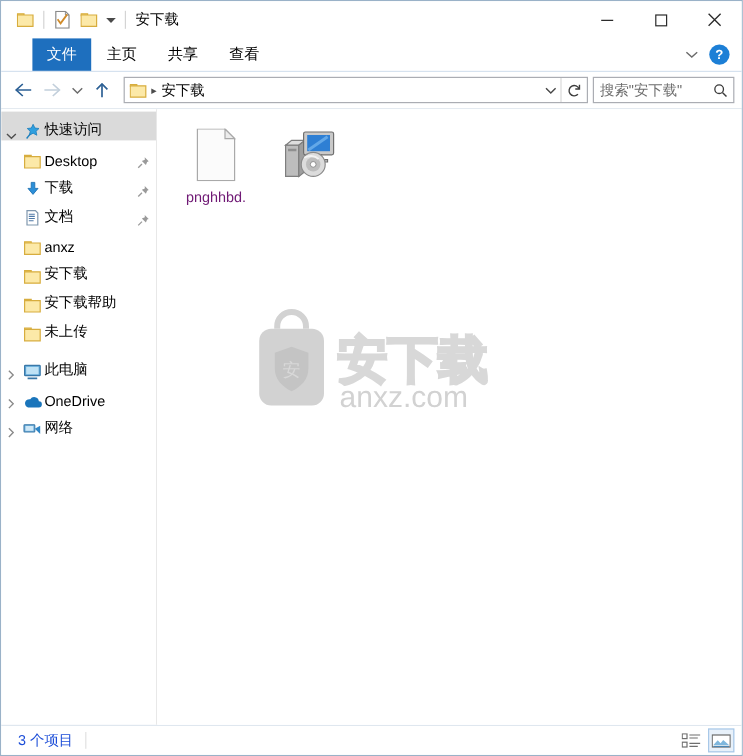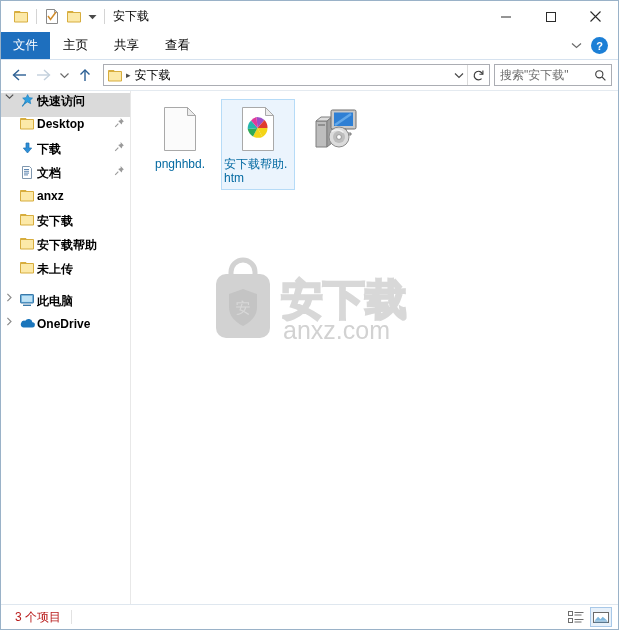--- a/index.html
+++ b/index.html
@@ -93,20 +93,21 @@
     flex: 0 0 auto;
     background: #ffffff;
     display: flex;
     align-items: stretch;
     position: relative;
     border-bottom: 1px solid #d6e2ef;
   }
   .tabs {
     display: flex;
     align-items: stretch;
+    margin-left: 26px;
   }
   .tab {
     padding: 0 13px;
     display: flex;
     align-items: center;
     font-size: 12.5px;
     color: #000;
     white-space: nowrap;
   }
   .tab.file {
@@ -246,25 +247,24 @@
     flex: 0 0 130px;
     background: #ffffff;
     border-right: 1px solid #e8e8e8;
     padding-top: 2px;
     box-sizing: border-box;
     overflow: hidden;
   }
   .nav-row {
     height: 24px;
     display: flex;
-    align-items: flex-start;
+    align-items: flex-end;
     position: relative;
     box-sizing: border-box;
     padding-right: 4px;
-    font-weight: bold;
   }
   .nav-row.selected { background: #dadada; }
   .nav-chev {
     width: 16px;
     flex: 0 0 16px;
     display: flex;
     align-items: center;
     justify-content: center;
     color: #6d6d6d;
     font-size: 9px;
@@ -326,21 +326,22 @@
   .file-ico {
     height: 50px;
     display: flex;
     align-items: center;
     justify-content: center;
     margin-bottom: 3px;
   }
   .file-label {
     font-size: 12px;
     line-height: 14px;
-    color: #0369a1;
+    color: #701a75;
+    text-align: center;
     word-break: break-all;
     max-width: 68px;
   }
 
   
   .watermark {
     position: absolute;
     left: 62px;
     top: 165px;
     width: 250px;
@@ -355,21 +356,21 @@
     flex: 0 0 auto;
     border-top: 1px solid #dfe7ef;
     background: #ffffff;
     display: flex;
     align-items: center;
     padding: 0 6px 0 14px;
     box-sizing: border-box;
   }
   .status-count {
     font-size: 12px;
-    color: #b91c1c;
+    color: #1d4ed8;
     white-space: nowrap;
   }
   .status-sep {
     width: 1px;
     height: 14px;
     background: #e2e2e2;
     margin-left: 10px;
   }
   .status-spacer { flex: 1 1 auto; }
   .viewbtn {
@@ -669,20 +670,35 @@
             </svg>
         </div>
         <div class="nav-ico">
           <svg width="17" height="12" viewBox="0 0 17 12">
             <path d="M4.4 10.5h8.8a2.6 2.6 0 0 0 .2-5.2 3.9 3.9 0 0 0-7.2-1.5 3 3 0 0 0-1.8 6.7z" fill="#1a75bb"></path>
           </svg>
         </div>
         <div class="nav-label">OneDrive</div>
       </div>
 
+      <div class="nav-row">
+        <div class="nav-chev">
+          <svg width="7" height="9" viewBox="0 0 7 9">
+              <path d="M1.4 0.9l3.6 3.6-3.6 3.6" fill="none" stroke="#8a8a8a" stroke-width="1.15"></path>
+            </svg>
+        </div>
+        <div class="nav-ico">
+          <svg width="16" height="14" viewBox="0 0 16 14">
+            <rect x="1" y="3" width="9" height="6" rx="0.6" fill="#6fb0dd" stroke="#3a78a8" stroke-width="0.9"></rect>
+            <rect x="2.2" y="4" width="6.6" height="4" fill="#cfe8f7"></rect>
+            <path d="M10 6.3l4.5-2.6v7z" fill="#2f86c6"></path>
+          </svg>
+        </div>
+        <div class="nav-label">网络</div>
+      </div>
     </div>
 
     <div class="content">
 
       <div class="watermark">
         <svg width="250" height="90" viewBox="0 0 250 90">
           <g>
             <path d="M33 18h34a10 10 0 0 1 10 10v44a10 10 0 0 1-10 10H33a10 10 0 0 1-10-10V28a10 10 0 0 1 10-10z" fill="#d2d2d2"></path>
             <path d="M38 18v-2a12 12 0 0 1 24 0v2" fill="none" stroke="#d2d2d2" stroke-width="5"></path>
             <path d="M50 33l14 5v13c0 9-6 15-14 19-8-4-14-10-14-19V38z" fill="#c4c4c4"></path>
@@ -698,38 +714,20 @@
         <div class="file-item">
           <div class="file-ico">
             <svg width="34" height="44" viewBox="0 0 34 44">
               <path d="M1.5 0.5h23l8 8v35H1.5z" fill="#fbfbfb" stroke="#a9a9a9" stroke-width="1"></path>
               <path d="M24.5 0.5l8 8h-8z" fill="#ececec" stroke="#a9a9a9" stroke-width="1"></path>
             </svg>
           </div>
           <div class="file-label">pnghhbd.</div>
         </div>
 
-        <div class="file-item selected">
-          <div class="file-ico">
-            <svg width="34" height="44" viewBox="0 0 34 44">
-              <path d="M1.5 0.5h23l8 8v35H1.5z" fill="#ffffff" stroke="#a9a9a9" stroke-width="1"></path>
-              <path d="M24.5 0.5l8 8h-8z" fill="#ececec" stroke="#a9a9a9" stroke-width="1"></path>
-              <g transform="translate(16.5,21)">
-                <path d="M0 0L-1 -11a11 11 0 0 1 8 3z" fill="#9b4fc8"></path>
-                <path d="M0 0L7 -8a11 11 0 0 1 3 8z" fill="#e03b2e"></path>
-                <path d="M0 0L10 0a11 11 0 0 1-5 9z" fill="#f3d417"></path>
-                <path d="M0 0L5 9a11 11 0 0 1-9.5-0.6z" fill="#f3d417"></path>
-                <path d="M0 0L-4.5 8.4a11 11 0 0 1-5.3-7.3z" fill="#2faa55"></path>
-                <path d="M0 0L-9.8 1.1a11 11 0 0 1 3.4-8.6z" fill="#25b5ae"></path>
-                <path d="M0 0L-6.4 -7.5a11 11 0 0 1 5.4-3.5z" fill="#e0389b"></path>
-              </g>
-            </svg>
-          </div>
-          <div class="file-label">安下载帮助.htm</div>
-        </div>
 
         <div class="file-item">
           <div class="file-ico">
             <svg width="46" height="44" viewBox="0 0 46 44">
 
               <path d="M3 14h11v26H3z" fill="#bdbdbd" stroke="#7e7e7e" stroke-width="1"></path>
               <path d="M3 14l5-4h11l-5 4z" fill="#dedede" stroke="#7e7e7e" stroke-width="1"></path>
               <path d="M14 14l5-4v26l-5 4z" fill="#9e9e9e" stroke="#7e7e7e" stroke-width="1"></path>
               <path d="M5 17h7v2H5z" fill="#8f8f8f"></path>
 

